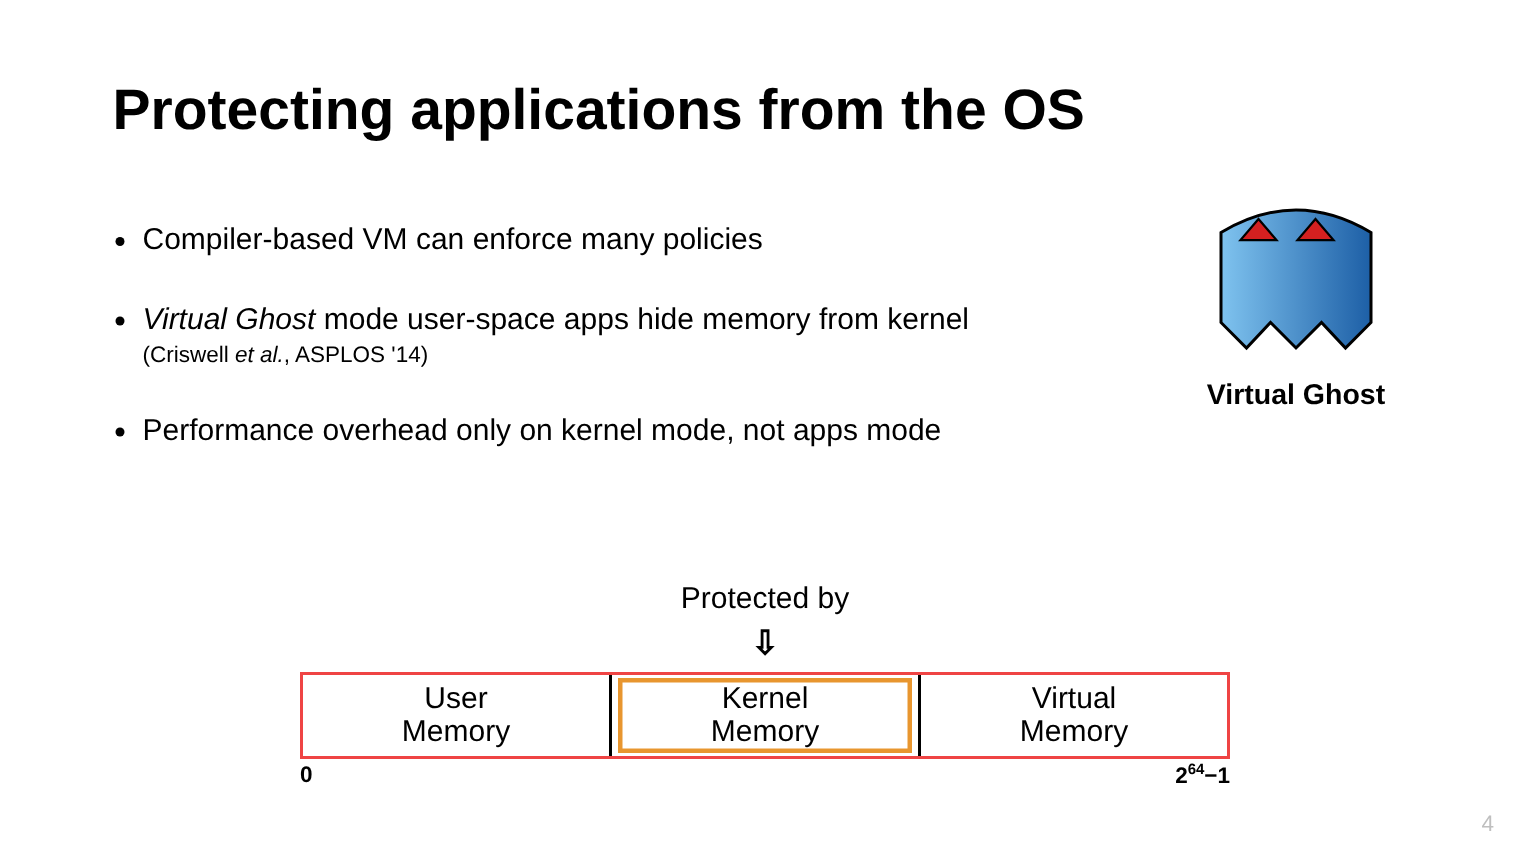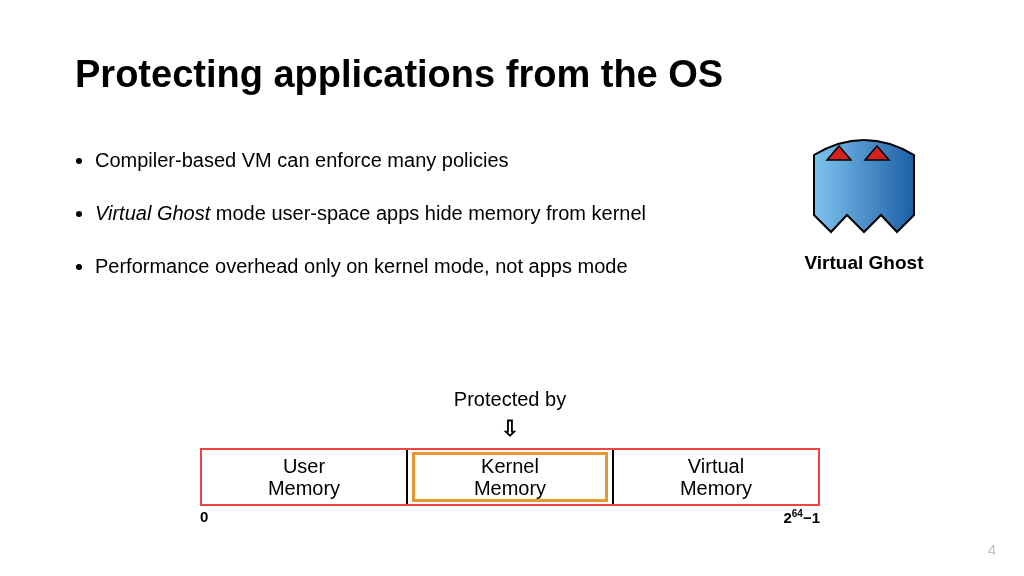--- a/index.html
+++ b/index.html
@@ -110,20 +110,23 @@
 </style>
 </head>
 <body>
 
 <h1 class="title">Protecting applications from the OS</h1>
 
 <ul class="bullets">
   <li>Compiler-based VM can enforce many policies</li>
   <li>
     <span class="italic">Virtual Ghost</span><span> mode user-space apps hide memory from kernel</span>
+    <span class="citation">
+      <span>(Criswell </span><span class="italic">et al.</span><span>, ASPLOS '14)</span>
+    </span>
   </li>
   <li>Performance overhead only on kernel mode, not apps mode</li>
 </ul>
 
 <div class="ghost-figure">
   <svg width="130" height="110" viewBox="0 0 130 110">
     <defs>
       <linearGradient id="g1" x1="0" y1="0" x2="1" y2="0">
         <stop offset="0%" stop-color="#7fc3ef"></stop>
         <stop offset="100%" stop-color="#1d5fa6"></stop>

